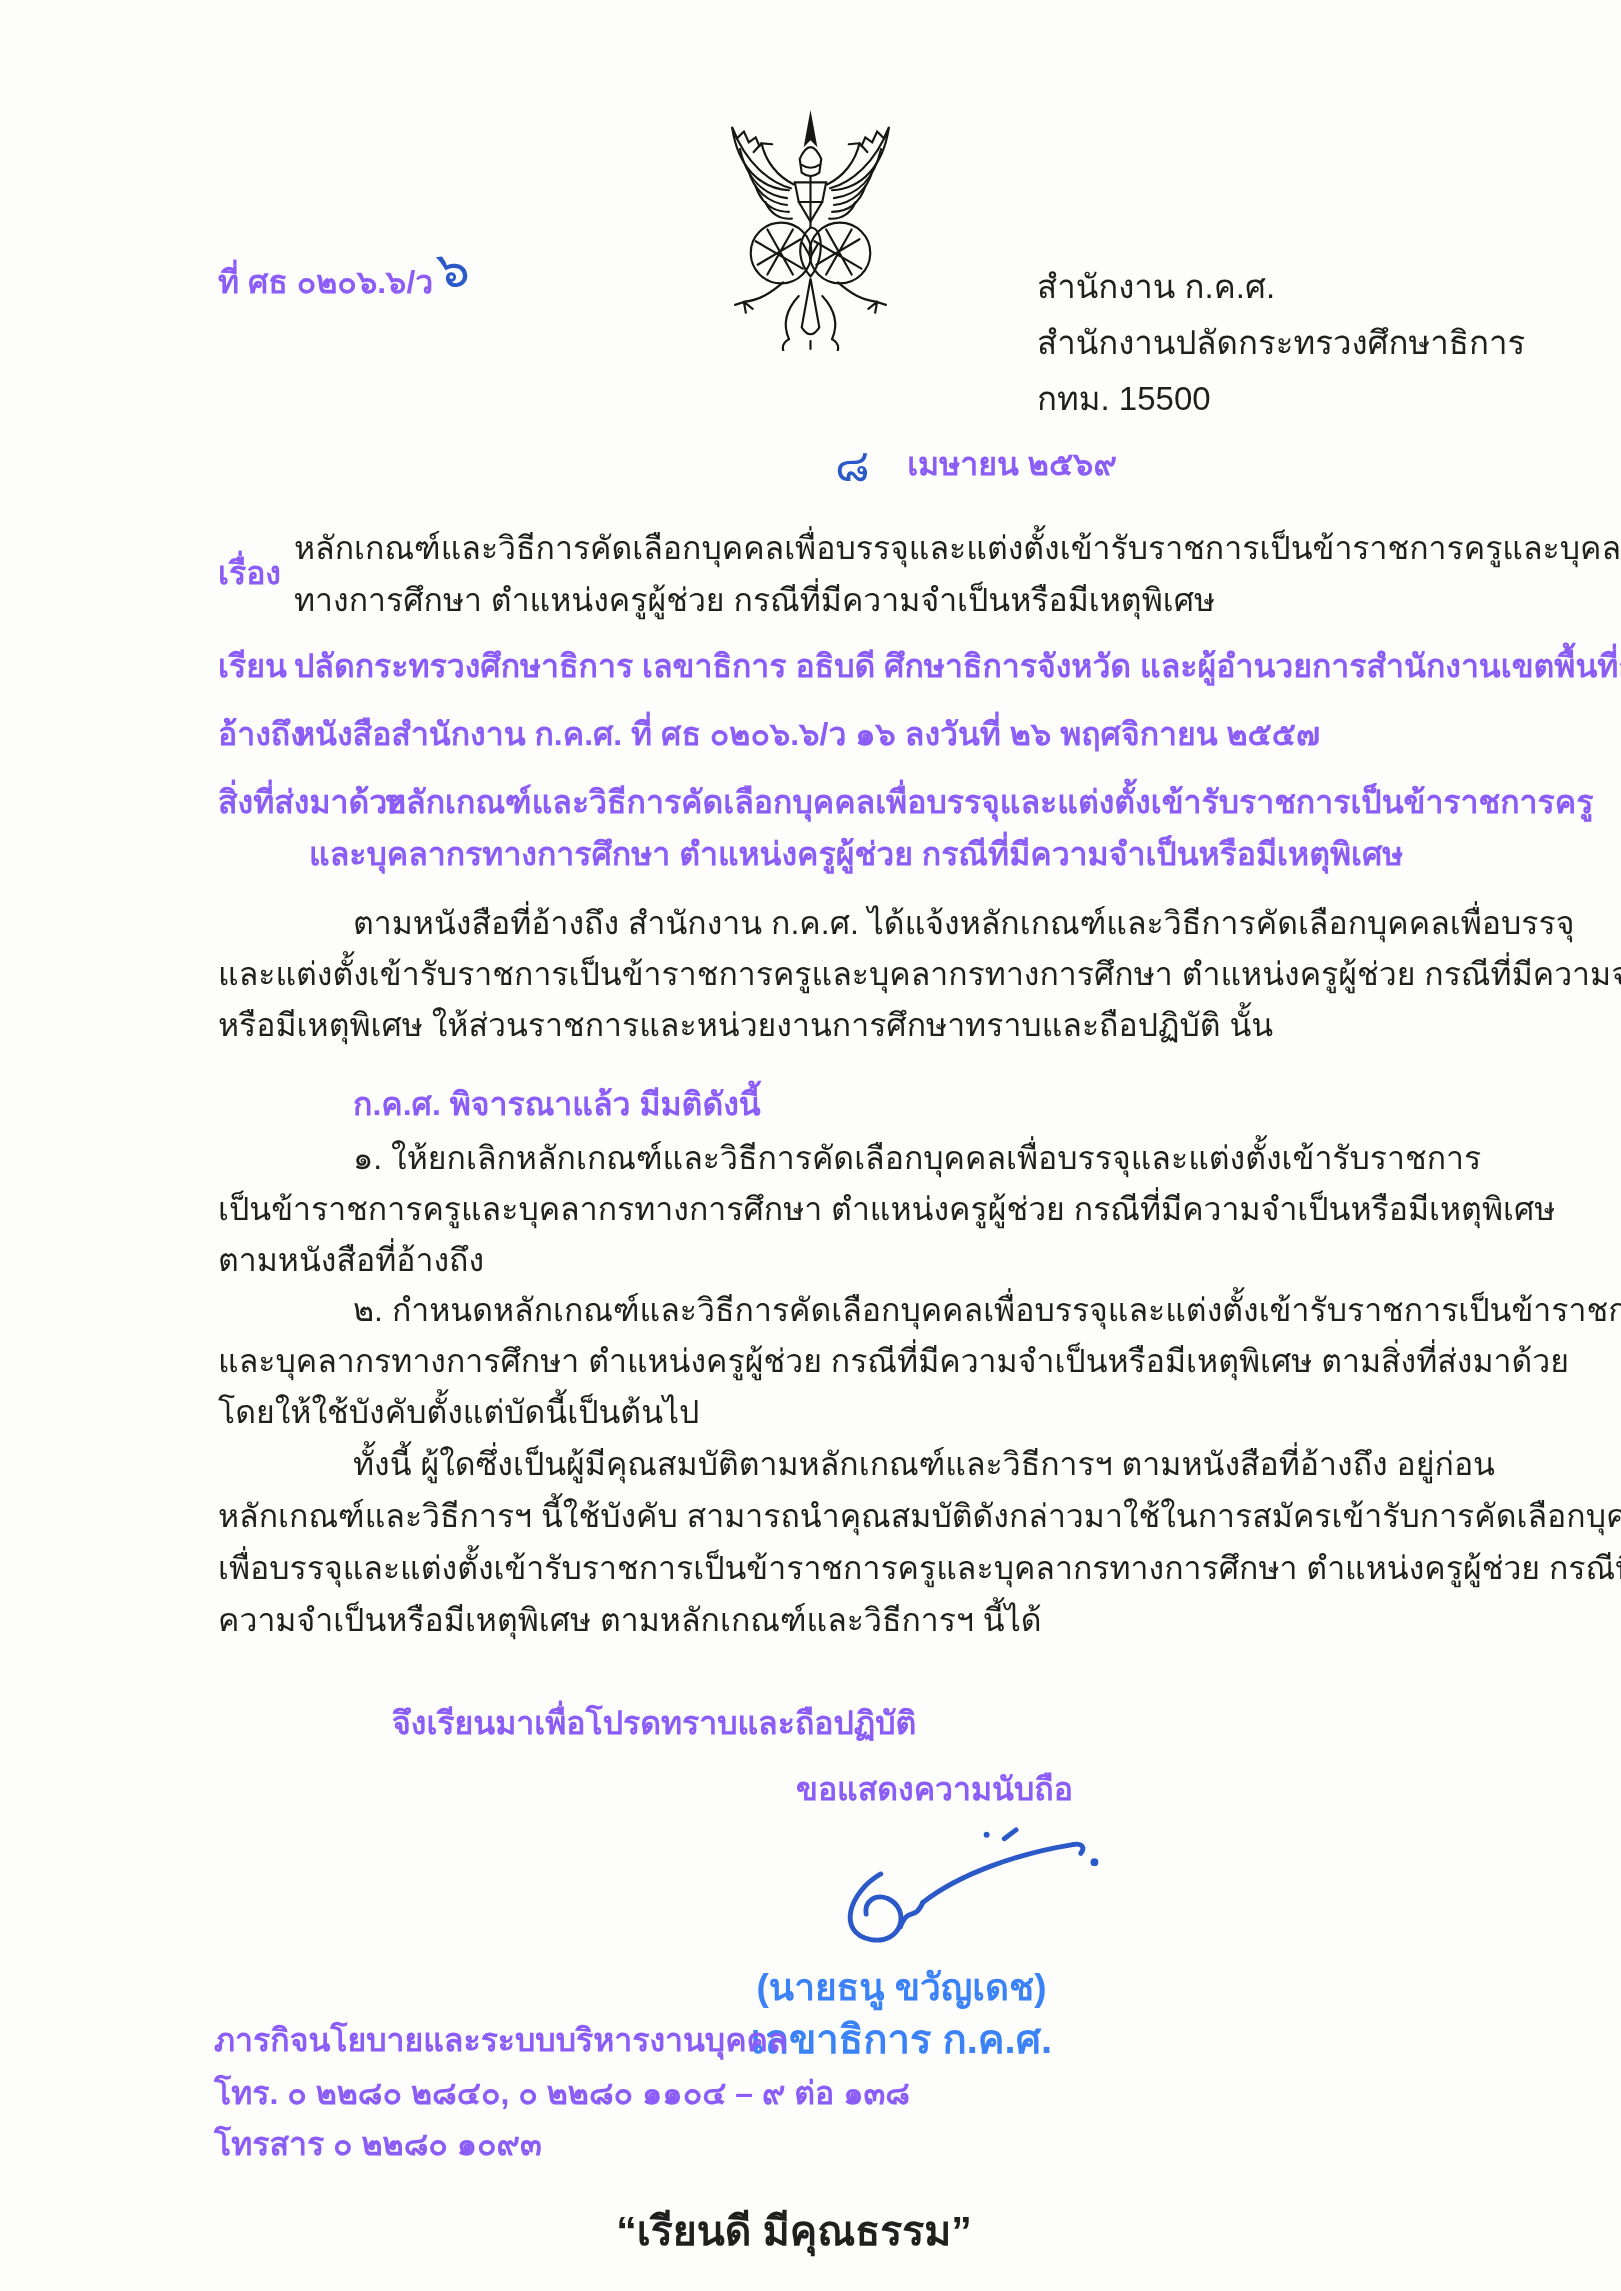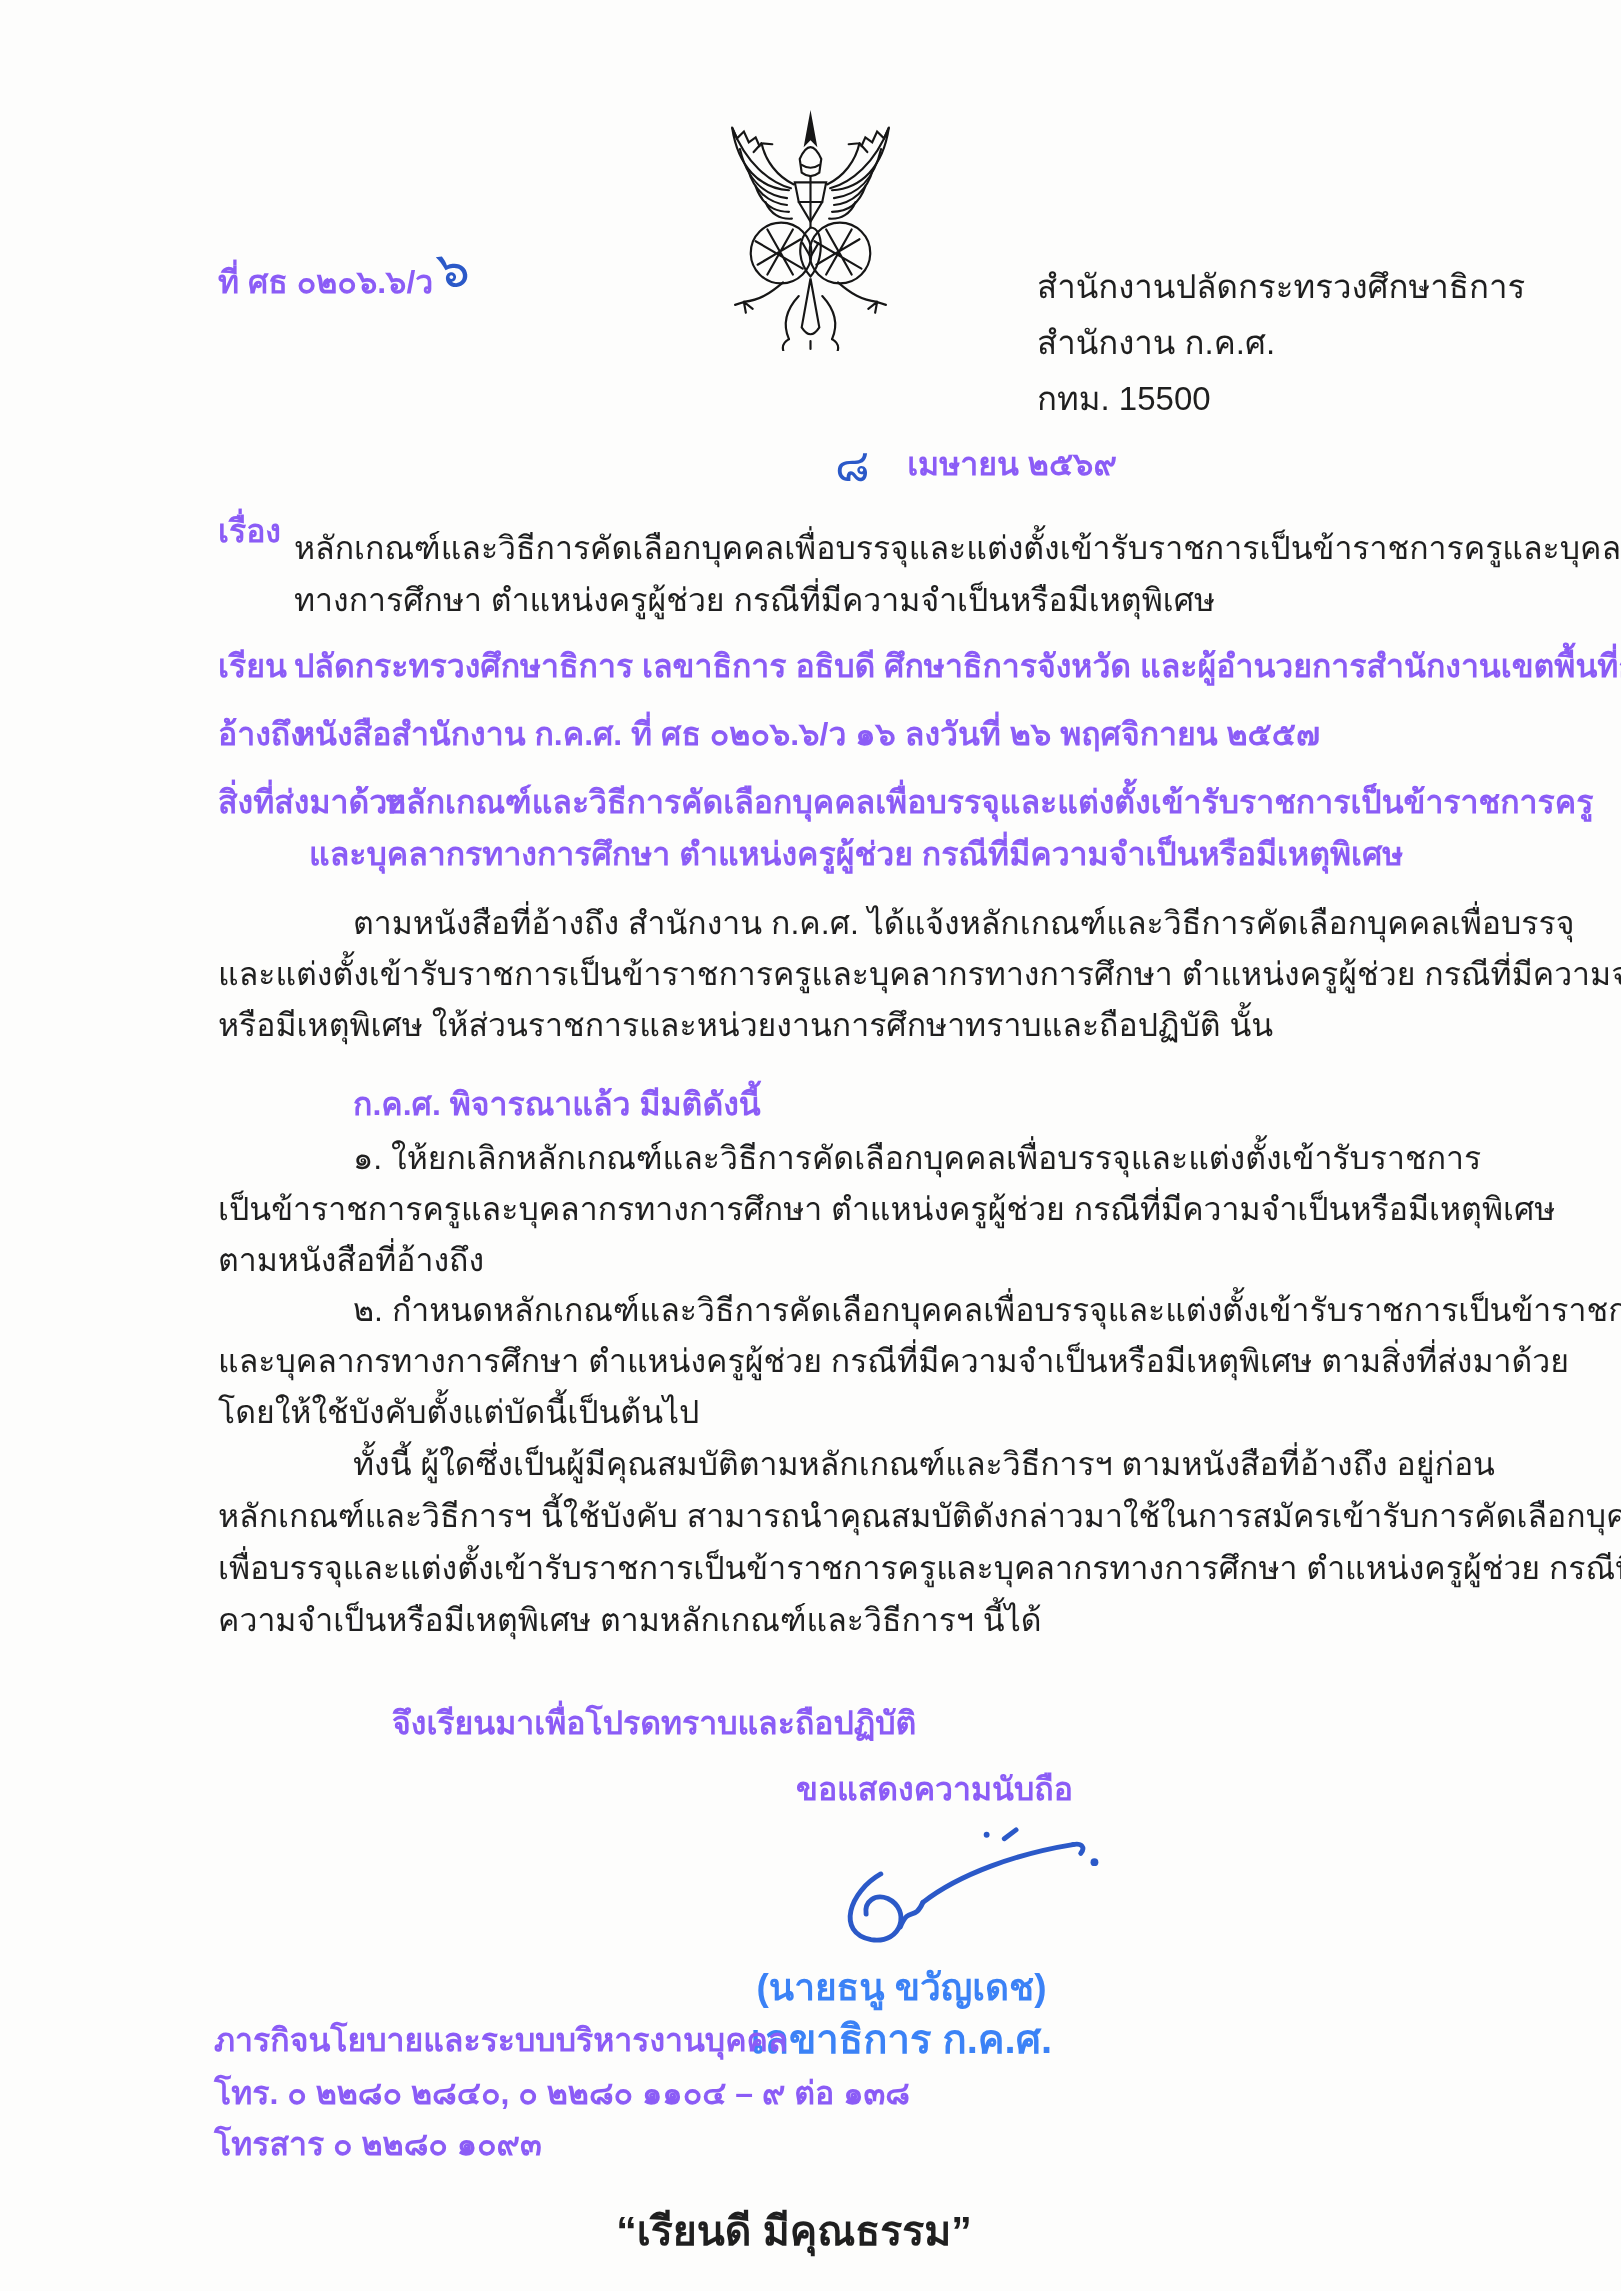--- a/index.html
+++ b/index.html
@@ -76,31 +76,31 @@
       <path d="M134 196 C147 210 151 224 144 240"></path>
       <path d="M144 240 q9 5 5 14"></path>
       <path d="M122 242 l0 8"></path>
     </svg>
   </div>
 
   <div class="abs t" style="left:218px;top:257px;">ที่ ศธ ๐๒๐๖.๖/ว</div>
   <div class="abs hand" style="left:437px;top:241px;font-size:51px;line-height:59px;transform:rotate(-6deg);">๖</div>
 
   <div class="abs lines" style="left:1037px;top:259px;">
+    <div style="font-size:33px;line-height:56px;">สำนักงาน ก.ค.ศ.</div>
     <div style="font-size:33px;line-height:56px;">สำนักงานปลัดกระทรวงศึกษาธิการ</div>
-    <div style="font-size:33px;line-height:56px;">สำนักงาน ก.ค.ศ.</div>
     <div style="font-size:33px;line-height:56px;">กทม. 15500</div>
   </div>
 
   <div class="abs" style="left:835px;top:429px;">
     <span class="hand" style="font-size:45px;vertical-align:-5.9px;">๘</span>
     <span class="t" style="margin-left:33px;">เมษายน ๒๕๖๙</span>
   </div>
 
-  <div class="abs t" style="left:218px;top:506px;">เรื่อง</div>
+  <div class="abs t" style="left:218px;top:548px;">เรื่อง</div>
   <div class="abs lines lh53" style="left:294px;top:522px;">
     <div>หลักเกณฑ์และวิธีการคัดเลือกบุคคลเพื่อบรรจุและแต่งตั้งเข้ารับราชการเป็นข้าราชการครูและบุคลากร</div>
     <div>ทางการศึกษา ตำแหน่งครูผู้ช่วย กรณีที่มีความจำเป็นหรือมีเหตุพิเศษ</div>
   </div>
 
   <div class="abs t" style="left:218px;top:641px;">เรียน</div>
   <div class="abs t" style="left:294px;top:641px;">ปลัดกระทรวงศึกษาธิการ เลขาธิการ อธิบดี ศึกษาธิการจังหวัด และผู้อำนวยการสำนักงานเขตพื้นที่การศึกษา</div>
 
   <div class="abs t" style="left:218px;top:709px;">อ้างถึง</div>
   <div class="abs t" style="left:294px;top:709px;">หนังสือสำนักงาน ก.ค.ศ. ที่ ศธ ๐๒๐๖.๖/ว ๑๖ ลงวันที่ ๒๖ พฤศจิกายน ๒๕๕๗</div>

